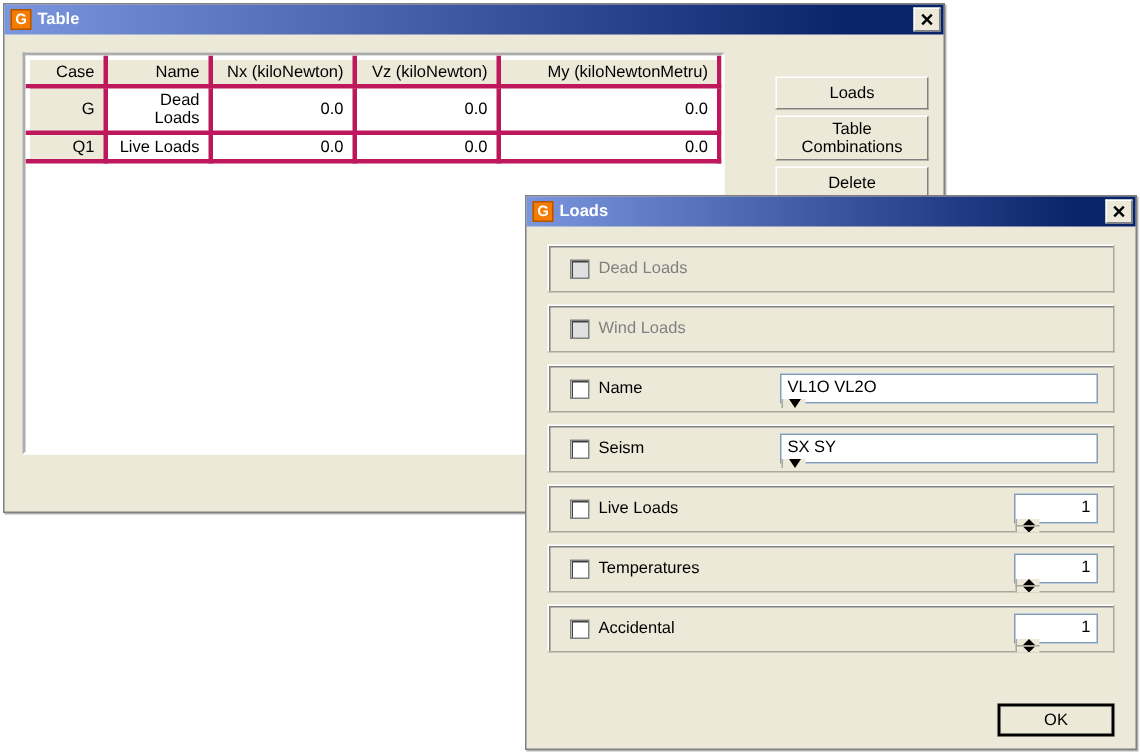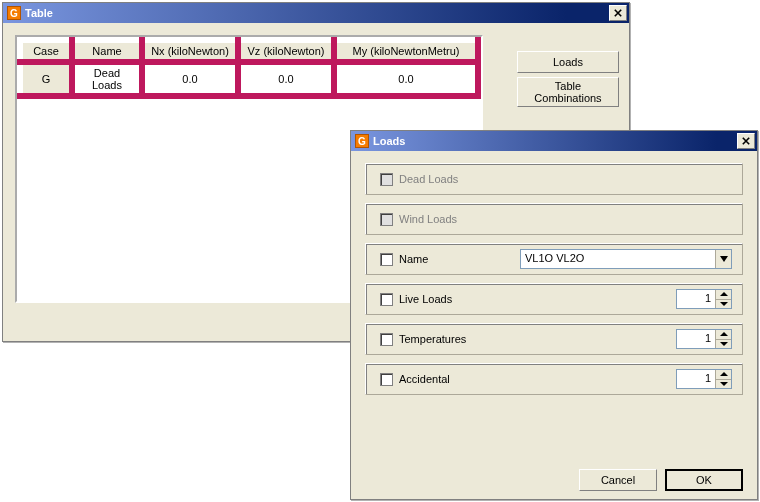--- a/index.html
+++ b/index.html
@@ -65,23 +65,23 @@
     background: #fff;
     width: 468px;
     height: 268px;
     overflow: hidden;
   }
   table.grid {
     border-collapse: collapse;
     width: 100%;
   }
   table.grid th, table.grid td {
-    border: 6px solid #be185d;
+    border: 3px solid #be185d;
     padding: 2px 6px;
-    text-align: center;
+    text-align: right;
     font-weight: normal;
     background: #fff;
   }
   table.grid th {
     background: #ece9d8;
     border-top-color: #fff; border-left-color: #fff;
   }
   table.grid td.case-cell {
     background: #ece9d8;
     border-top-color: #fff; border-left-color: #fff;
@@ -134,21 +134,21 @@
   }
   .opt-row .chk {
     width: 13px; height: 13px;
     border: 1px solid #808080;
     background: #fff;
     box-shadow: inset 1px 1px 0 #404040;
   }
   .opt-row.disabled .chk { background: #e0e0e0; }
   .opt-row.disabled .lbl { color: #808080; }
   .opt-row .lbl { width: 100px; }
-  .opt-row .right-ctrl { margin-left: auto; }
+  .opt-row .right-ctrl { margin-left: auto; flex-direction: column; }
 
   .combo {
     display: flex;
     width: 212px;
     height: 20px;
     background: #fff;
     border: 1px solid #7f9db9;
   }
   .combo .combo-text { flex:1; padding: 2px 4px; }
   .combo-btn, .spin-btn {
@@ -209,28 +209,36 @@
           </tr>
         </thead>
         <tbody>
           <tr>
             <td class="case-cell">G</td>
             <td>Dead Loads</td>
             <td>0.0</td>
             <td>0.0</td>
             <td>0.0</td>
           </tr>
+          <tr>
+            <td class="case-cell">Q1</td>
+            <td>Live Loads</td>
+            <td>0.0</td>
+            <td>0.0</td>
+            <td>0.0</td>
+          </tr>
         </tbody>
       </table>
     </div>
 
     <div class="side-buttons">
       <div class="btn">Loads</div>
       <div class="btn two-line" style="white-space:pre-line">Table
 Combinations</div>
+      <div class="btn">Delete</div>
     </div>
   </div>
 </div>
 
 <div id="loads-window" class="window">
   <div class="titlebar">
     <div class="t-icon">G</div>
     <span>Loads</span>
     <span class="spacer"></span>
     <div class="close-btn">
@@ -258,20 +266,32 @@
         <div class="combo right-ctrl">
           <div class="combo-text">VL1O VL2O</div>
           <div class="combo-btn">
             <svg class="tri-down" width="8" height="6" viewBox="0 0 8 6">
                 <polygon points="0,0 8,0 4,6"></polygon>
               </svg>
           </div>
         </div>
       </div>
 
+      <div class="opt-row">
+        <div class="chk"></div>
+        <span class="lbl">Seism</span>
+        <div class="combo right-ctrl">
+          <div class="combo-text">SX SY</div>
+          <div class="combo-btn">
+            <svg class="tri-down" width="8" height="6" viewBox="0 0 8 6">
+                <polygon points="0,0 8,0 4,6"></polygon>
+              </svg>
+          </div>
+        </div>
+      </div>
 
       <div class="opt-row">
         <div class="chk"></div>
         <span class="lbl">Live Loads</span>
         <div class="spinner right-ctrl">
           <div class="spin-text">1</div>
           <div class="spin-btns">
             <div class="sb">
                 <svg class="tri-up" width="8" height="4" viewBox="0 0 8 4">
                   <polygon points="4,0 8,4 0,4"></polygon>
@@ -322,17 +342,16 @@
                   <polygon points="0,0 8,0 4,4"></polygon>
                 </svg>
               </div>
           </div>
         </div>
       </div>
 
     </div>
 
     <div class="dlg-footer">
-      <div class="btn">Cancel</div>
       <div class="btn default">OK</div>
     </div>
   </div>
 </div>
 
 </body></html>

